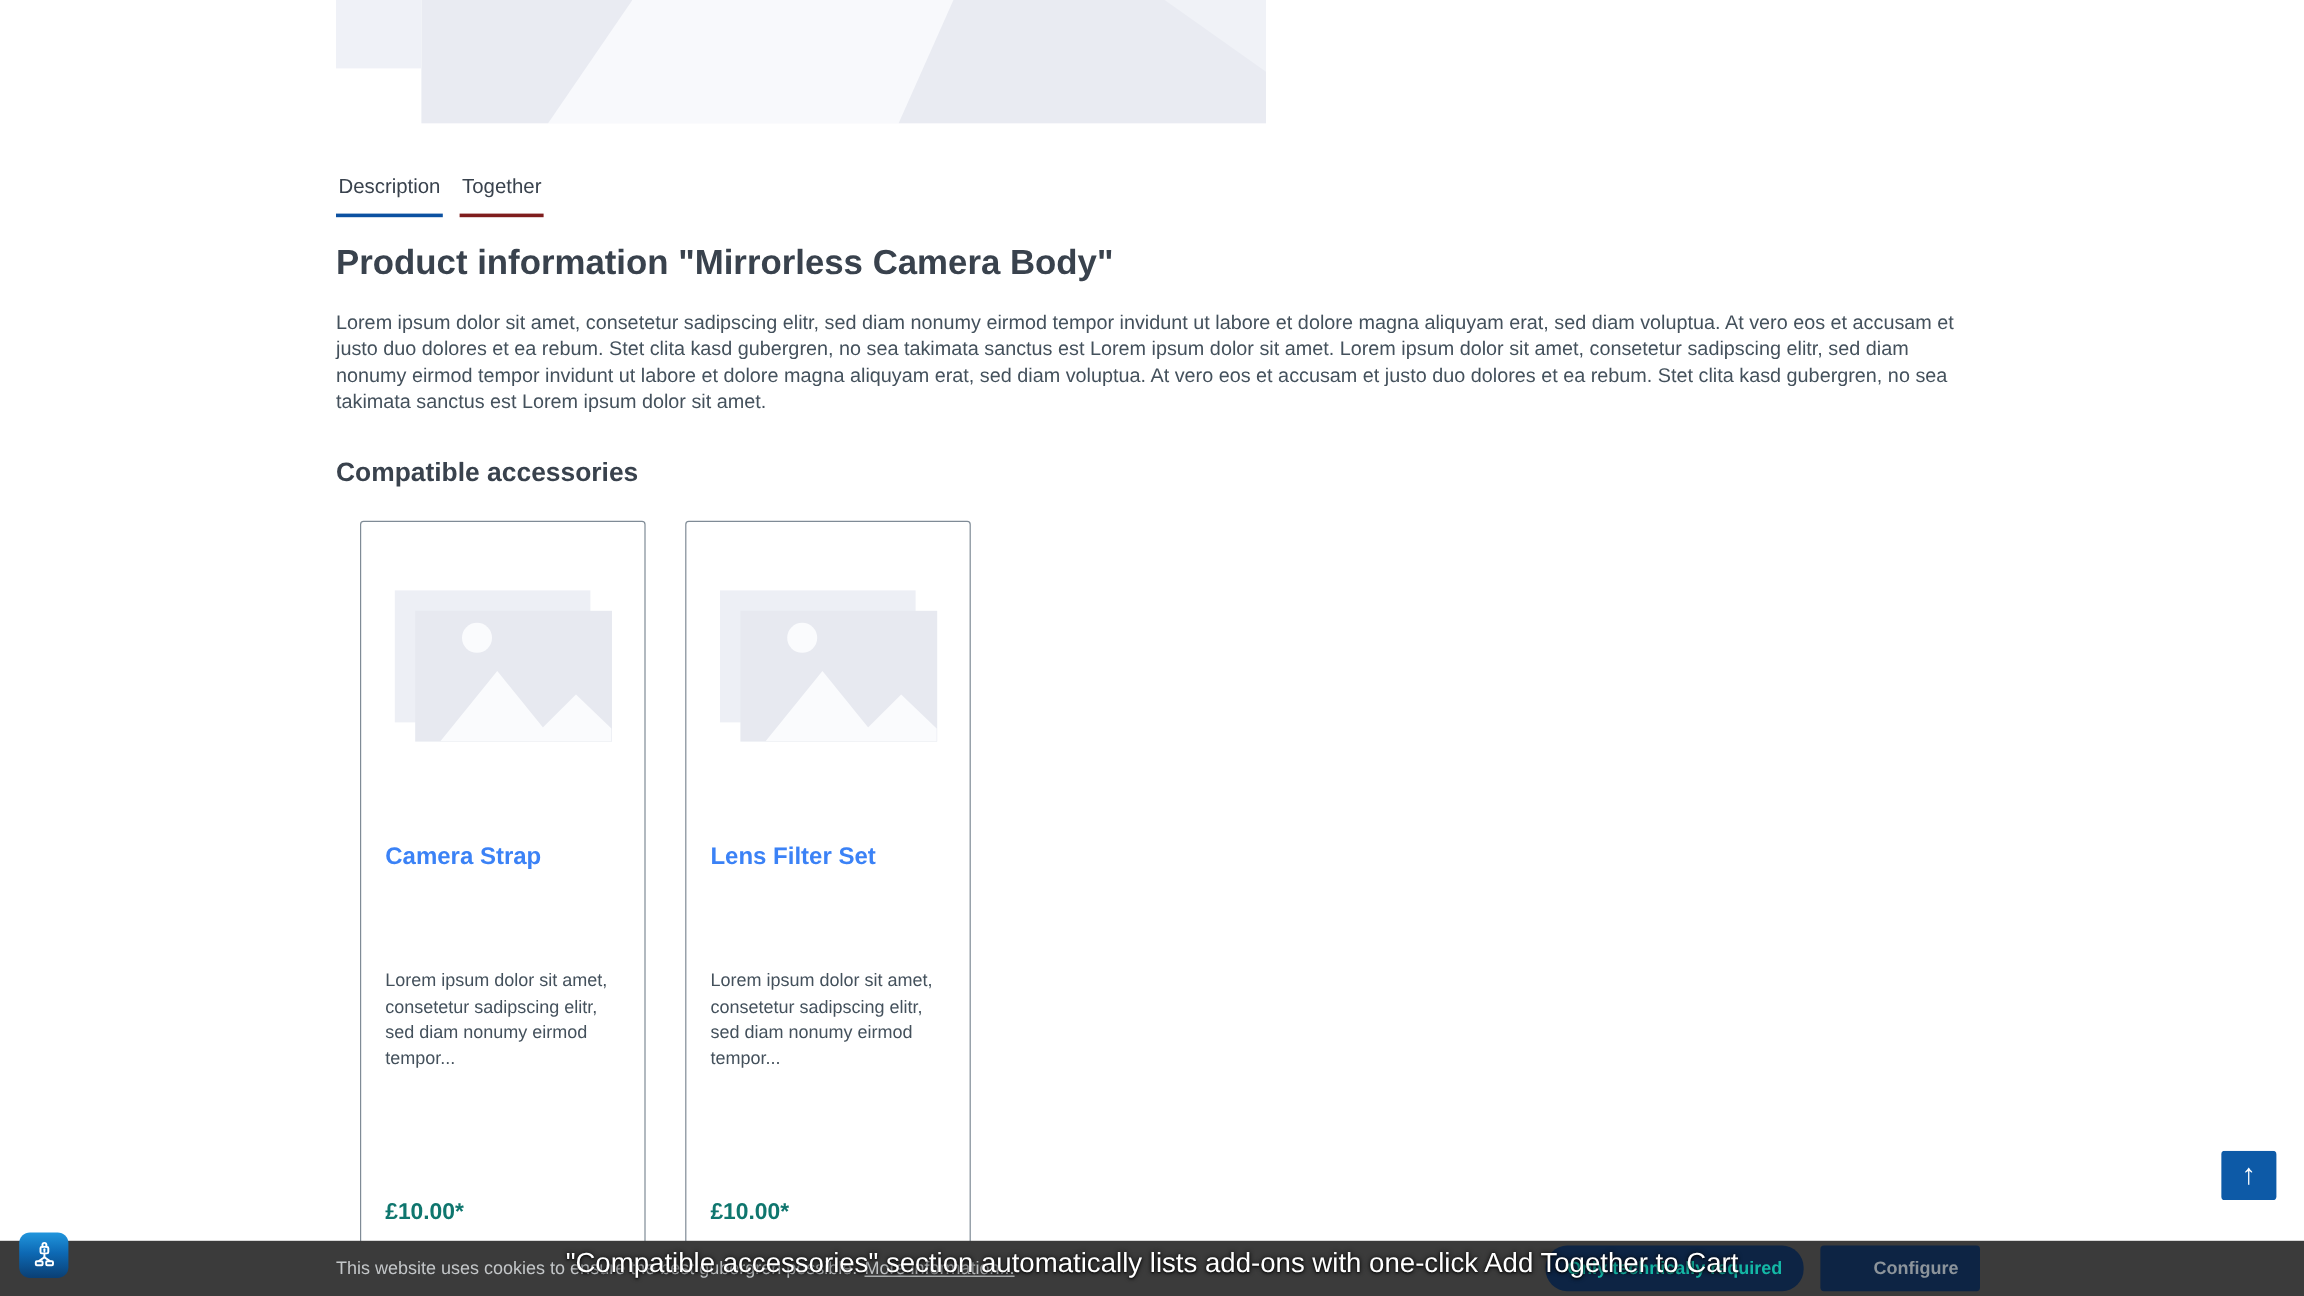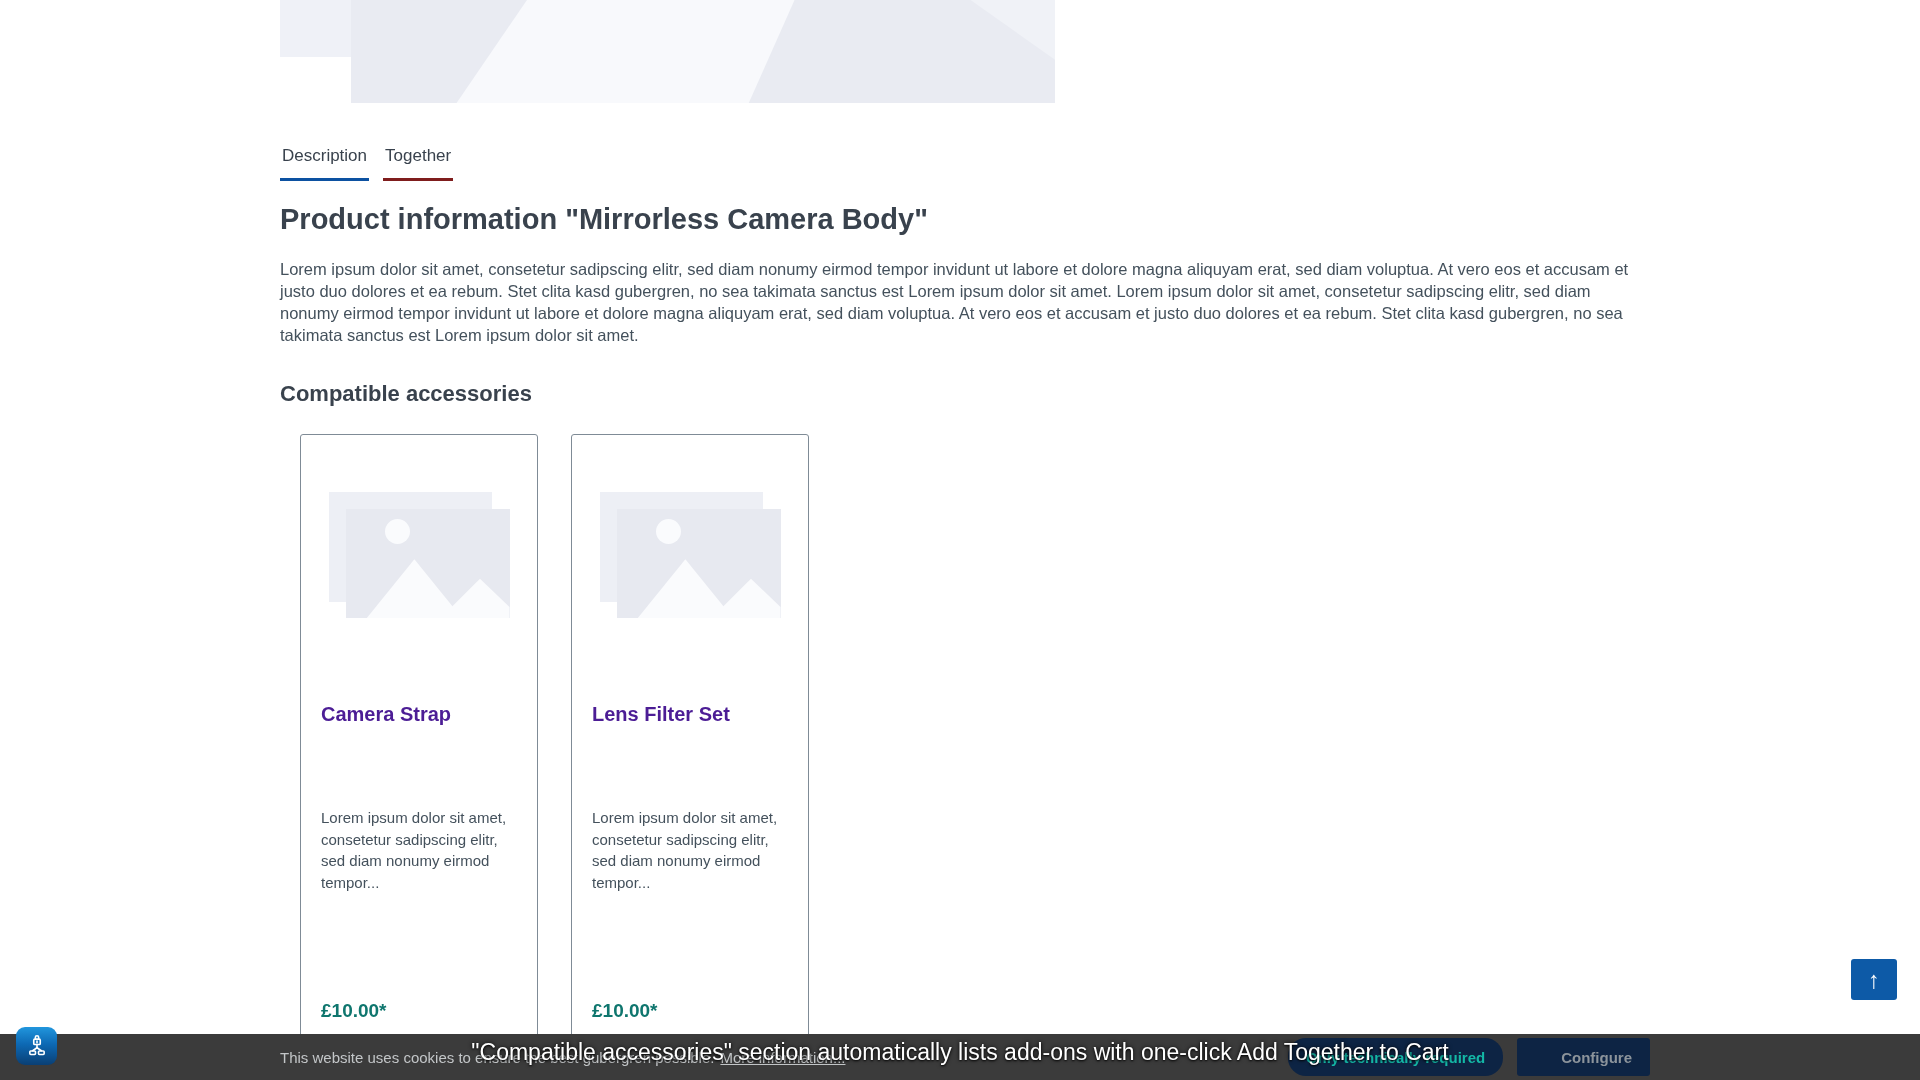--- a/index.html
+++ b/index.html
@@ -30,21 +30,21 @@
   .cards{position:absolute;left:300px;top:434px;display:flex;gap:33px;}
   .card{width:238px;height:700px;border:1px solid #7f8b96;border-radius:3px;background:#fff;
     padding:20px;display:flex;flex-direction:column;}
   .card-img{height:230px;display:flex;justify-content:center;padding-top:37px;}
   .ph{position:relative;width:181px;height:126px;}
   .ph-back{position:absolute;left:0;top:0;width:163px;height:110px;background:#edeff5;}
   .ph-front{position:absolute;left:17px;top:17px;width:164px;height:109px;background:#e7e9f0;overflow:hidden;}
   .ph-circle{position:absolute;left:24%;top:9%;width:25px;height:25px;border-radius:50%;background:#fafbfd;}
   .ph-mt1{position:absolute;inset:0;background:#fafbfd;clip-path:polygon(13% 100%,42% 46%,71% 100%);}
   .ph-mt2{position:absolute;inset:0;background:#fafbfd;clip-path:polygon(58% 100%,82% 64%,100% 90%,100% 100%);}
-  .card-title{margin-top:16px;font-size:20px;font-weight:700;color:#4c1d95;line-height:26px;cursor:pointer;}
+  .card-title{margin-top:16px;font-size:20px;font-weight:700;color:#3b82f6;line-height:26px;cursor:pointer;}
   .card-desc{margin-top:80px;font-size:15px;line-height:21.5px;color:#44515c;}
   .card-price{margin-top:106px;font-size:19px;font-weight:700;color:#0f766e;line-height:24px;}
   .card-btn{margin-top:26px;height:42px;border:none;border-radius:3px;background:#0a2c5e;cursor:pointer;}
 
   
   .scroll-top{position:fixed;left:1851px;top:959px;width:46px;height:41px;border:none;border-radius:3px;
     background:#0d5aa7;color:#ffffff;cursor:pointer;display:flex;align-items:center;justify-content:center;}
   .scroll-top span{font-size:24px;line-height:1;font-weight:700;}
 
   

